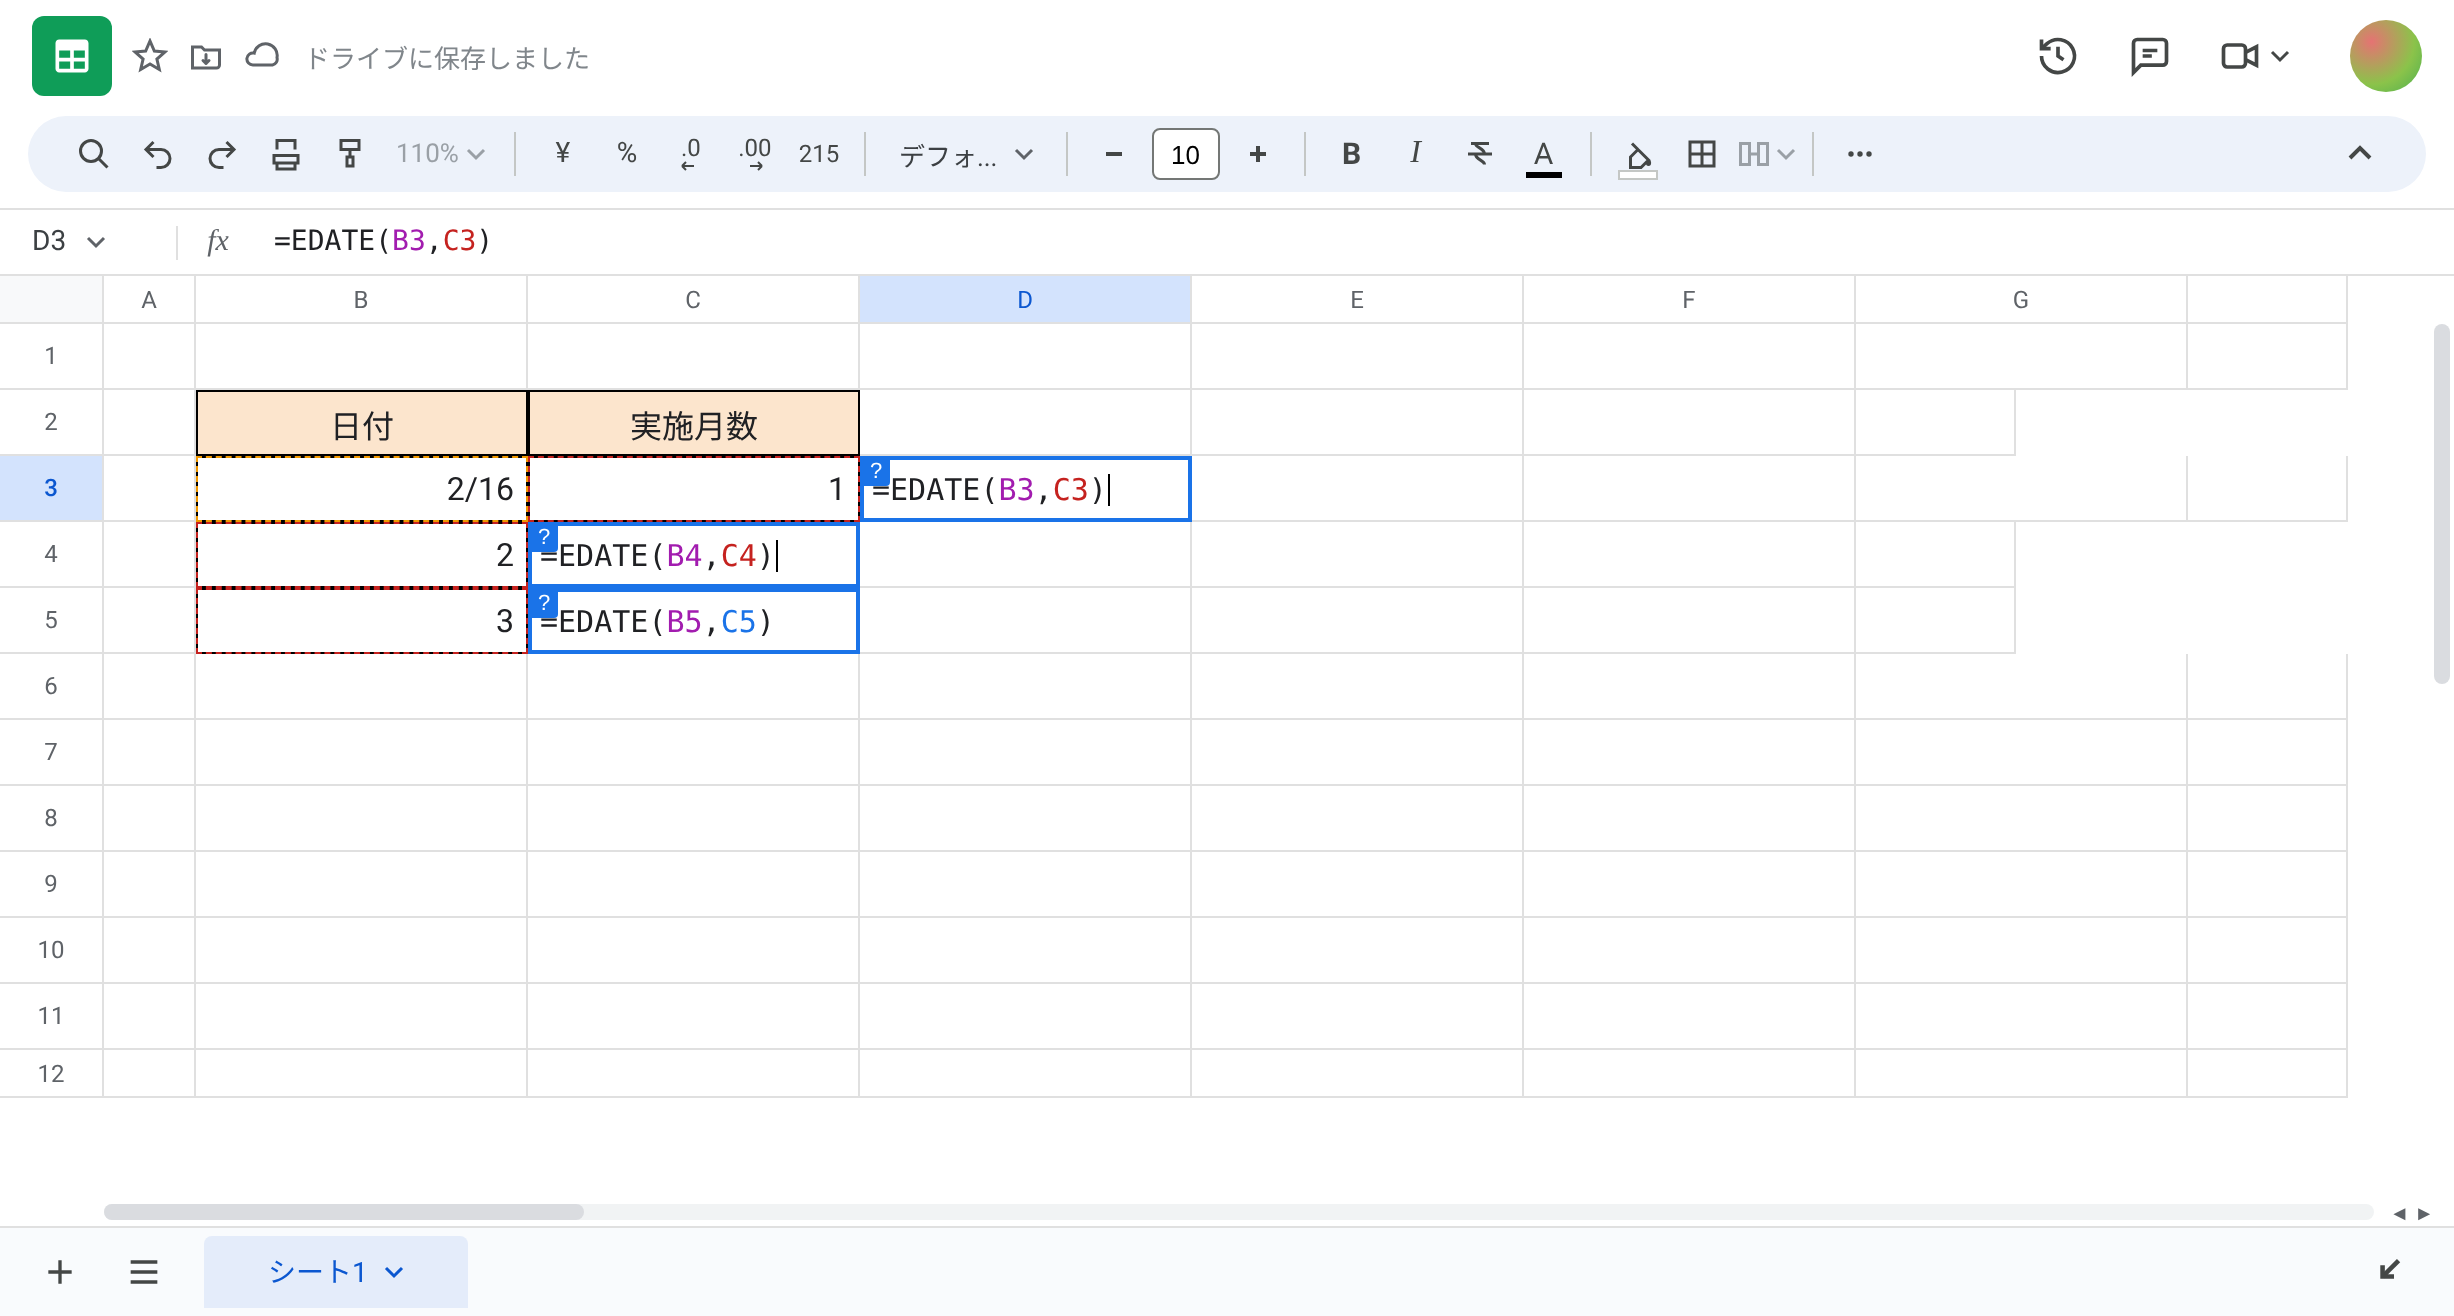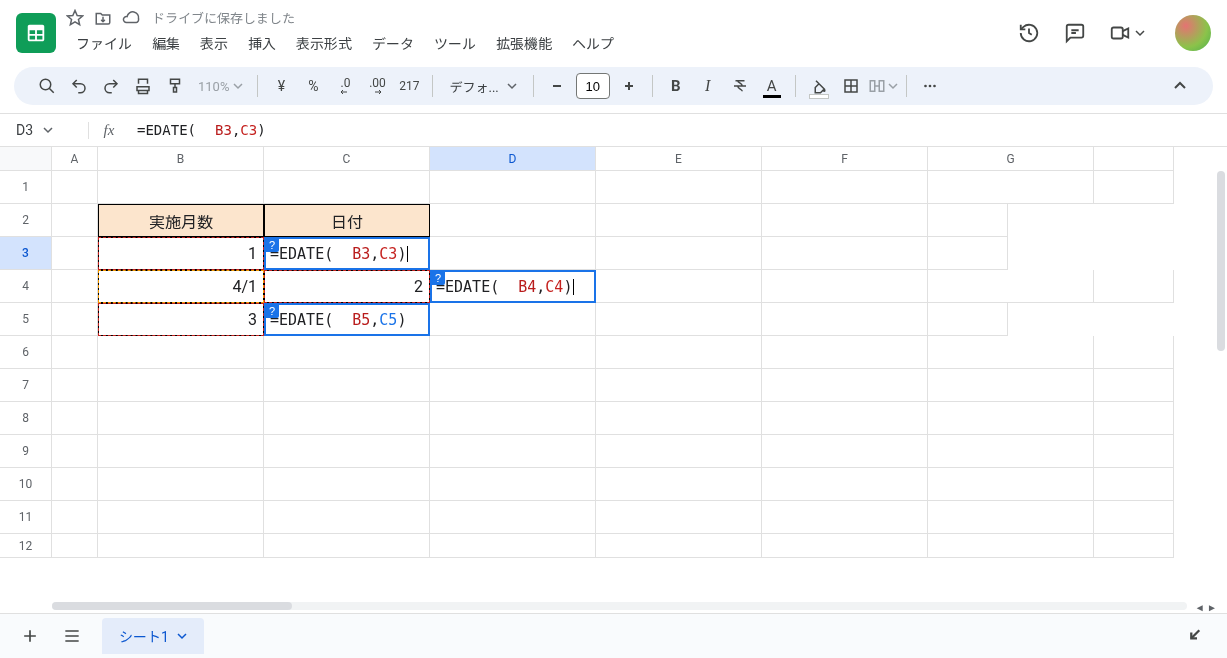--- a/index.html
+++ b/index.html
@@ -43,21 +43,21 @@
   svg { display:block; }
   .chev { width:10px; height:10px; }
 
   
   .formula-bar { display:flex; align-items:center; border-top:1px solid #e0e0e0; border-bottom:1px solid #e0e0e0; height:32px; font-size:14px; }
   .name-box { width:72px; padding-left:16px; color:#3c4043; display:flex; align-items:center; gap:10px;}
   .name-box .chev { color:#5f6368; }
   .fx { width:40px; display:flex; align-items:center; justify-content:center; border-left:1px solid #e0e0e0; font-style:italic; color:#5f6368; font-family:serif; font-size:15px; }
   .formula { flex:1; padding-left:8px; font-family:Menlo,Consolas,monospace; font-size:14px; color:#202124; }
   .tok-fn { color:#202124; }
-  .tok-a { color:#b91c1c;margin-left:19px; }
+  .tok-a { color:#a21caf; }
   .tok-b { color:#c5221f; }
   .tok-c { color:#1a73e8; }
 
   
   .grid-wrap { flex:1; position:relative; overflow:hidden; background:#fff; }
   .corner { position:absolute; left:0; top:0; width:52px; height:24px; background:#f8f9fa; border-right:1px solid #e0e0e0; border-bottom:1px solid #e0e0e0; box-sizing:border-box; }
   .col-headers { position:absolute; left:52px; top:0; height:24px; display:flex; }
   .ch { height:24px; display:flex; align-items:center; justify-content:center; font-size:12px; color:#5f6368; background:#fff; border-right:1px solid #e0e0e0; border-bottom:1px solid #e0e0e0; box-sizing:border-box; }
   .ch.sel { background:#d3e3fd; color:#0b57d0; }
   .row-headers { position:absolute; left:0; top:24px; width:52px; }
@@ -77,21 +77,21 @@
   .hscroll { position:absolute; bottom:0; left:52px; right:40px; height:14px; display:flex; align-items:center;}
   .hscroll-track { height:8px; background:#f1f3f4; border-radius:4px; width:100%; position:relative;}
   .hscroll-thumb { position:absolute; left:0; width:240px; height:8px; background:#dadce0; border-radius:4px;}
   .hscroll-arrows { position:absolute; right:10px; bottom:0; display:flex; gap:2px; color:#5f6368; font-size:10px;}
   .vscroll { position:absolute; right:0; top:24px; bottom:14px; width:14px; background:transparent;}
   .vscroll-thumb { position:absolute; top:0; right:2px; width:8px; height:180px; background:#dadce0; border-radius:4px;}
 
   
   .sheet-bar { height:44px; border-top:1px solid #e0e0e0; display:flex; align-items:center; padding:0 18px; gap:18px; background:#f9fbfd;}
   .sb-btn { color:#444746; cursor:pointer; width:24px; height:24px; display:flex; align-items:center; justify-content:center;}
-  .sheet-tab { background:#e4ecfa; color:#0b57d0; padding:8px 17px; border-radius:4px 4px 0 0; display:flex; align-items:center; gap:8px; font-size:14px; cursor:pointer; }
+  .sheet-tab { background:#e4ecfa; color:#0b57d0; padding:8px 32px; border-radius:4px 4px 0 0; display:flex; align-items:center; gap:8px; font-size:14px; cursor:pointer; }
   .sheet-bar-spacer { flex:1; }
 </style>
 </head>
 <body>
 
 <div class="app">
 
   <div class="header">
     <div class="doc-icon">
       <svg width="22" height="22" viewBox="0 0 24 24">
@@ -113,31 +113,20 @@
               </svg>
             </span>
           <span class="ic">
               <svg width="20" height="20" viewBox="0 0 24 24" fill="none" stroke="#5f6368" stroke-width="2">
                 <path d="M19 18H6a4 4 0 1 1 .8-7.9A6 6 0 0 1 22 13a4 4 0 0 1-3 5z"></path>
               </svg>
             </span>
         </div>
         <span class="save-status">ドライブに保存しました</span>
       </div>
-      <div class="menubar">
-        <span>ファイル</span>
-        <span>編集</span>
-        <span>表示</span>
-        <span>挿入</span>
-        <span>表示形式</span>
-        <span>データ</span>
-        <span>ツール</span>
-        <span>拡張機能</span>
-        <span>ヘルプ</span>
-      </div>
     </div>
     <div class="header-spacer"></div>
     <div class="header-actions">
       <span class="act">
           <svg width="22" height="22" viewBox="0 0 24 24" fill="none" stroke="currentColor" stroke-width="2">
             <path d="M3 12a9 9 0 1 0 3-6.7L3 8"></path>
             <path d="M3 3v5h5"></path>
             <path d="M12 7v5l3 2"></path>
           </svg>
         </span>
@@ -203,21 +192,21 @@
         <svg width="12" height="6" viewBox="0 0 12 6">
           <path d="M8 3H2m0 0l2-2M2 3l2 2" stroke="currentColor" fill="none"></path>
         </svg>
       </span>
     <span class="tb" style="font-size:12px;flex-direction:column;line-height:1;">
         <span>.00</span>
         <svg width="12" height="6" viewBox="0 0 12 6">
           <path d="M4 3h6m0 0l-2-2m2 2l-2 2" stroke="currentColor" fill="none"></path>
         </svg>
       </span>
-    <span class="tb" style="font-size:12px;">217</span>
+    <span class="tb" style="font-size:12px;">215</span>
     <div class="sep"></div>
     <div class="font-sel">
         <span>デフォ...</span>
         <svg class="chev" viewBox="0 0 10 10">
           <path d="M1 3l4 4 4-4" fill="none" stroke="#5f6368" stroke-width="1.5"></path>
         </svg>
       </div>
     <div class="sep"></div>
     <div class="size-box">
       <span class="tb">
@@ -322,42 +311,42 @@
           <div class="cell" style="width: 166px; height: 33px;"></div>
           <div class="cell" style="width: 166px; height: 33px;"></div>
           <div class="cell" style="width: 166px; height: 33px;"></div>
           <div class="cell" style="width: 166px; height: 33px;"></div>
           <div class="cell" style="width: 166px; height: 33px;"></div>
           <div class="cell" style="width: 166px; height: 33px;"></div>
           <div class="cell" style="width: 80px; height: 33px;"></div>
         </div>
         <div class="row">
           <div class="cell" style="width: 46px; height: 33px;"></div>
+          <div class="cell hcell" style="width: 166px; height: 33px;">日付</div>
           <div class="cell hcell" style="width: 166px; height: 33px;">実施月数</div>
-          <div class="cell hcell" style="width: 166px; height: 33px;">日付</div>
-          <div class="cell" style="width: 166px; height: 33px;"></div>
-          <div class="cell" style="width: 166px; height: 33px;"></div>
-          <div class="cell" style="width: 166px; height: 33px;"></div>
-          <div class="cell" style="width: 80px; height: 33px;"></div>
-        </div>
-        <div class="row">
-          <div class="cell" style="width: 46px; height: 33px;"></div>
+          <div class="cell" style="width: 166px; height: 33px;"></div>
+          <div class="cell" style="width: 166px; height: 33px;"></div>
+          <div class="cell" style="width: 166px; height: 33px;"></div>
+          <div class="cell" style="width: 80px; height: 33px;"></div>
+        </div>
+        <div class="row">
+          <div class="cell" style="width: 46px; height: 33px;"></div>
+          <div class="cell bcell rj dashed" style="width: 166px; height: 33px;">2/16</div>
           <div class="cell bcell rj dashed2" style="width: 166px; height: 33px;">1</div>
           <div class="cell bcell edit-range" style="width: 166px; height: 33px;">
             <div class="qmark">?</div>
             <span class="cursor-bar"><span class="tok-fn">=EDATE</span><span>(</span><span class="tok-a">B3</span><span class="tok-fn">,</span><span class="tok-b">C3</span><span>)</span></span>
           </div>
           <div class="cell" style="width: 166px; height: 33px;"></div>
           <div class="cell" style="width: 166px; height: 33px;"></div>
           <div class="cell" style="width: 166px; height: 33px;"></div>
           <div class="cell" style="width: 80px; height: 33px;"></div>
         </div>
         <div class="row">
           <div class="cell" style="width: 46px; height: 33px;"></div>
-          <div class="cell bcell rj dashed" style="width: 166px; height: 33px;">4/1</div>
           <div class="cell bcell rj dashed2" style="width: 166px; height: 33px;">2</div>
           <div class="cell bcell edit-range" style="width: 166px; height: 33px;">
             <div class="qmark">?</div>
             <span class="cursor-bar"><span class="tok-fn">=EDATE</span><span>(</span><span class="tok-a">B4</span><span class="tok-fn">,</span><span class="tok-b">C4</span><span>)</span></span>
           </div>
           <div class="cell" style="width: 166px; height: 33px;"></div>
           <div class="cell" style="width: 166px; height: 33px;"></div>
           <div class="cell" style="width: 166px; height: 33px;"></div>
           <div class="cell" style="width: 80px; height: 33px;"></div>
         </div>

